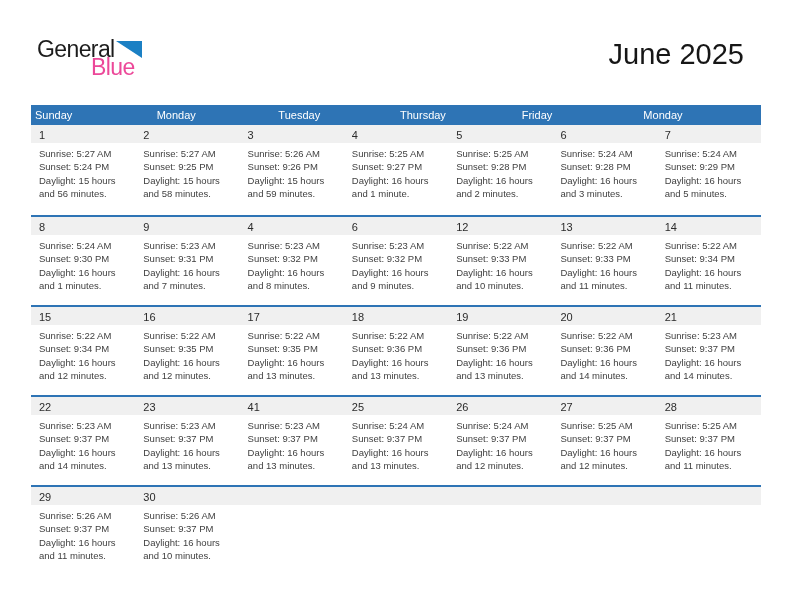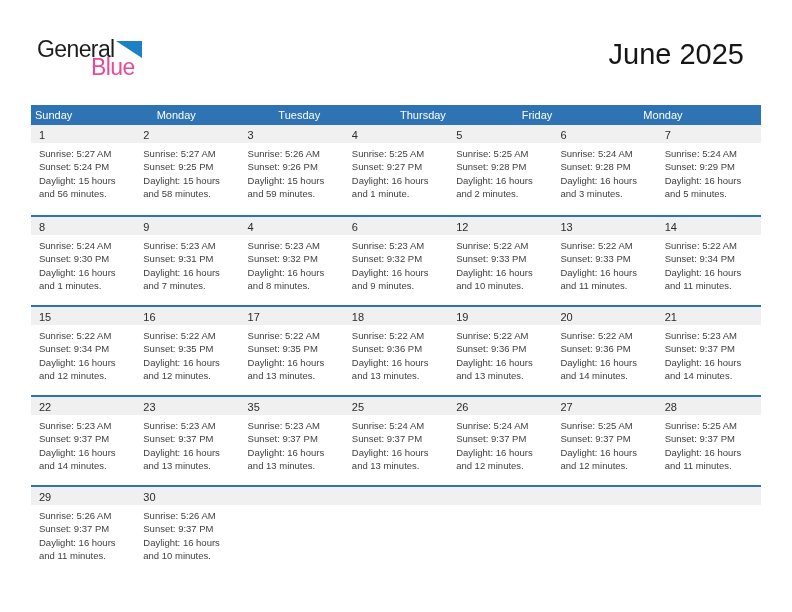--- a/index.html
+++ b/index.html
@@ -289,21 +289,21 @@
           <div class="day-cell">
             <div class="day-number">23</div>
             <div class="day-lines">
               <div class="day-line">Sunrise: 5:23 AM</div>
               <div class="day-line">Sunset: 9:37 PM</div>
               <div class="day-line">Daylight: 16 hours</div>
               <div class="day-line">and 13 minutes.</div>
             </div>
           </div>
           <div class="day-cell">
-            <div class="day-number">35</div>
+            <div class="day-number">41</div>
             <div class="day-lines">
               <div class="day-line">Sunrise: 5:23 AM</div>
               <div class="day-line">Sunset: 9:37 PM</div>
               <div class="day-line">Daylight: 16 hours</div>
               <div class="day-line">and 13 minutes.</div>
             </div>
           </div>
           <div class="day-cell">
             <div class="day-number">25</div>
             <div class="day-lines">

